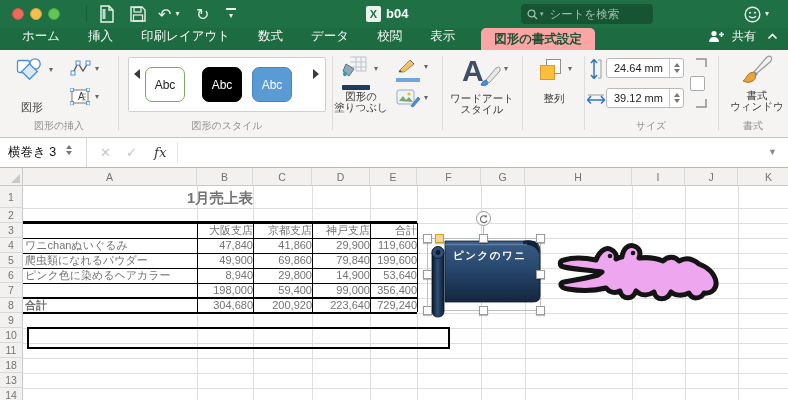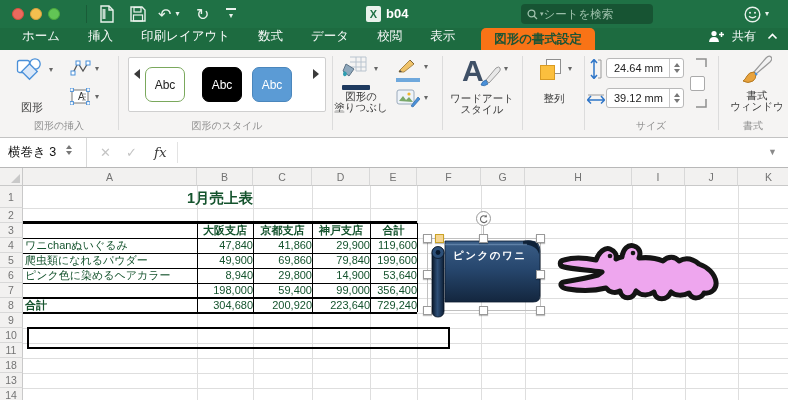--- a/index.html
+++ b/index.html
@@ -12,21 +12,21 @@
   .tb-sep{position:absolute;top:5px;width:1px;height:18px;background:rgba(0,0,0,.18)}
   .tb-ic{position:absolute;top:4px;height:20px;display:flex;align-items:center;color:#e9f2ec}
   .caret{font-size:8px;color:#e9f2ec;line-height:1}
   .doc-title{position:absolute;top:0;height:28px;line-height:28px;color:#fff;font-size:13px;font-weight:700}
   .searchbox{position:absolute;left:521px;top:4px;width:132px;height:20px;border-radius:4px;
              background:rgba(0,0,0,.25);display:flex;align-items:center;color:#9fc2ad;font-size:11.5px}
   
   .tabbar{position:absolute;left:0;top:28px;width:788px;height:22px;background:#1d6b40;display:flex;align-items:flex-start}
   #tabs-holder{display:flex;gap:28px;margin-left:22px}
   .tab{color:rgba(255,255,255,.96);font-size:12.5px;white-space:nowrap;cursor:default}
-  .tab-active{margin-left:26px;background:#f97316;border-radius:5px 5px 0 0;height:22px;line-height:23px;
+  .tab-active{margin-left:26px;background:#fca5a5;border-radius:5px 5px 0 0;height:22px;line-height:23px;
               padding:0 13px;font-size:12.5px;color:#1e5434;font-weight:700;white-space:nowrap}
   .share-zone{margin-left:auto;margin-right:10px;display:flex;align-items:center;gap:7px;color:#fff;font-size:12px}
   
   .ribbon{position:absolute;left:0;top:50px;width:788px;height:87px;background:#f5f4f3;border-bottom:1px solid #c3c3c3}
   .rsep{position:absolute;top:6px;width:1px;height:74px;background:#dcdcdc}
   .glabel{position:absolute;top:69px;font-size:10px;color:#8f8f8f;text-align:center;white-space:nowrap}
   .btnlabel{font-size:10.5px;color:#3b3b3b;text-align:center;line-height:11px;white-space:nowrap}
   .rcaret{font-size:8px;color:#666;line-height:1;position:absolute}
   .chip{position:absolute;width:38px;height:33px;border-radius:7px;font-size:12px;display:flex;
         align-items:center;justify-content:center}
@@ -39,23 +39,23 @@
   .tri-up{width:0;height:0;border-left:3.5px solid transparent;border-right:3.5px solid transparent;border-bottom:4px solid #777}
   .tri-dn{width:0;height:0;border-left:3.5px solid transparent;border-right:3.5px solid transparent;border-top:4px solid #777}
   
   .formulabar{position:absolute;left:0;top:138px;width:788px;height:29px;background:#fff;border-bottom:1px solid #b8b8b8}
   
   .colhdr,.rowhdr{position:absolute;background:#f2f1f0;color:#737373;font-size:10.5px;
                   display:flex;align-items:center;justify-content:center;box-sizing:border-box}
   .colhdr{top:168px;height:18px;border-right:1px solid #d8d8d8;border-bottom:1px solid #c9c9c9}
   .rowhdr{left:0;width:23px;border-bottom:1px solid #d8d8d8;border-right:1px solid #c9c9c9}
   .gl{position:absolute;background:#dedede}
-  .cell{position:absolute;height:15px;line-height:15px;font-size:11px;color:#14532d;white-space:nowrap;z-index:2}
+  .cell{position:absolute;height:15px;line-height:15px;font-size:11px;color:#737373;white-space:nowrap;z-index:2}
   .num{text-align:right;padding-right:4px}
-  .th{font-weight:700;text-align:center}
+  .th{font-weight:400;text-align:right}
   .bline{position:absolute;background:#000;z-index:3}
   .handle{position:absolute;width:9px;height:9px;background:#fff;border:1px solid #9a9a9a;
           box-shadow:0 1px 1px rgba(0,0,0,.25);z-index:7;box-sizing:border-box}
 </style>
 </head>
 <body>
 
 <div id="app">
 
   <div class="titlebar">
@@ -95,21 +95,21 @@
       <text x="7.5" y="12" font-size="11" font-weight="bold" fill="#1f7145" text-anchor="middle" font-family="Liberation Sans,sans-serif">X</text>
     </svg>
     <div class="doc-title" style="left:386px">b04</div>
 
     <div class="searchbox">
       <svg style="margin-left:6px" width="11" height="11" viewBox="0 0 11 11">
         <circle cx="4.5" cy="4.5" r="3.4" fill="none" stroke="#9fc2ad" stroke-width="1.3"></circle>
         <line x1="7" y1="7" x2="10" y2="10" stroke="#9fc2ad" stroke-width="1.3"></line>
       </svg>
       <span style="font-size:7px;margin-left:2px">▾</span>
-      <span style="">シートを検索</span>
+      <span style="margin-left:6px">シートを検索</span>
     </div>
 
     <div class="tb-ic" style="left:744px;gap:4px">
       <svg width="17" height="17" viewBox="0 0 17 17">
         <circle cx="8.5" cy="8.5" r="7.3" fill="none" stroke="#e9f2ec" stroke-width="1.4"></circle>
         <circle cx="6" cy="6.7" r="1" fill="#e9f2ec"></circle>
           <circle cx="11" cy="6.7" r="1" fill="#e9f2ec"></circle>
         <path d="M5,10.2 q3.5,3.2 7,0" fill="none" stroke="#e9f2ec" stroke-width="1.3"></path>
       </svg>
       <span class="caret">▾</span>

